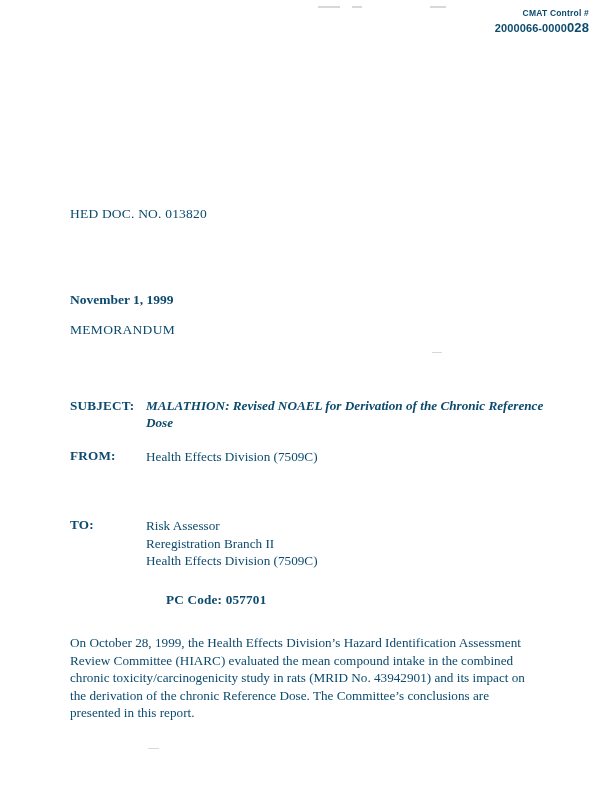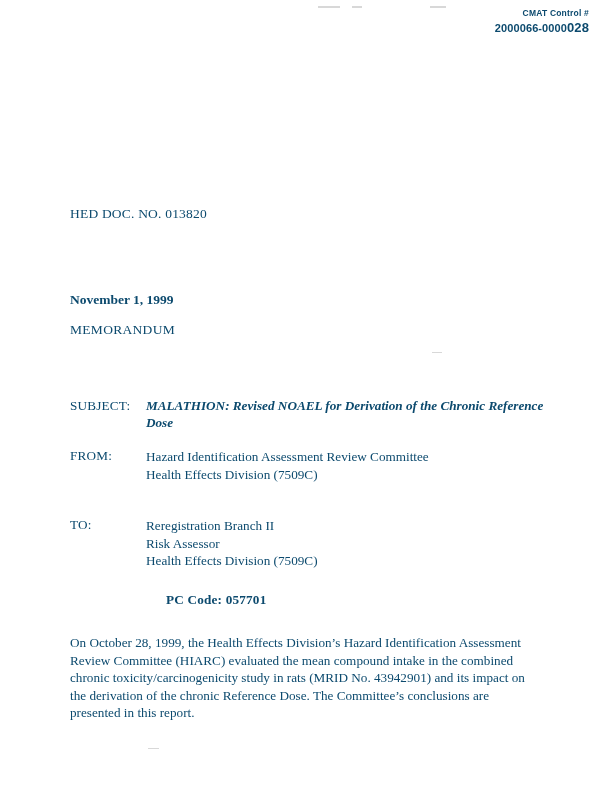--- a/index.html
+++ b/index.html
@@ -77,21 +77,21 @@
     font-weight: normal;
     letter-spacing: 0.3px;
   }
 
   .block {
     position: absolute;
     font-size: 13.2px;
   }
   .label {
     position: absolute;
-    font-weight: normal;
+    font-weight: bold;
     font-size: 13.2px;
     letter-spacing: 0.2px;
   }
 
   .subject-label { top: 398px; left: 70px; }
   .subject-body {
     top: 398px;
     left: 146px;
     width: 420px;
     font-weight: bold;
@@ -156,28 +156,27 @@
 
   <div class="memo">MEMORANDUM</div>
 
   <div class="label subject-label">SUBJECT:</div>
   <div class="block subject-body">
     <div>MALATHION: Revised NOAEL for Derivation of the Chronic Reference Dose</div>
   </div>
 
   <div class="label from-label">FROM:</div>
   <div class="block from-body">
-    <div>Hazard Identification Assessment Review Committee</div>
     <div>Health Effects Division (7509C)</div>
   </div>
 
   <div class="label to-label">TO:</div>
   <div class="block to-body">
+    <div>Risk Assessor</div>
     <div>Reregistration Branch II</div>
-    <div>Risk Assessor</div>
     <div>Health Effects Division (7509C)</div>
   </div>
 
   <div class="pccode">PC Code:  057701</div>
 
   <div class="para">On October 28, 1999, the Health Effects Division’s Hazard Identification Assessment Review Committee (HIARC) evaluated the mean compound intake in the combined chronic toxicity/carcinogenicity study in rats (MRID No. 43942901) and its impact on the derivation of the chronic Reference Dose.  The Committee’s conclusions are presented in this report.</div>
 
 </div>
 
 </body></html>

